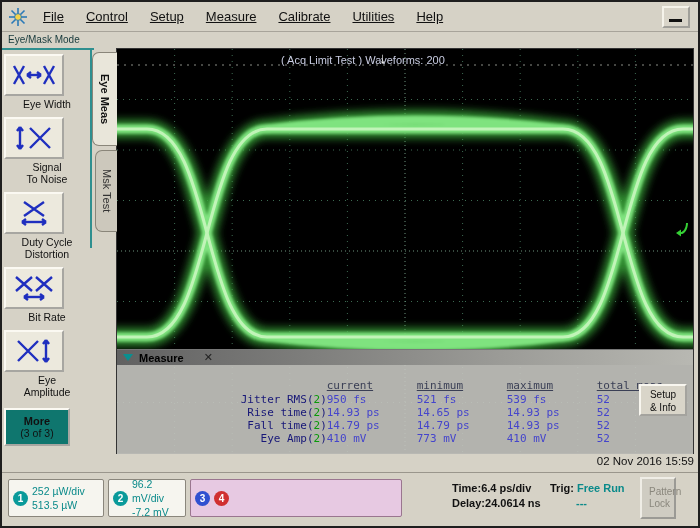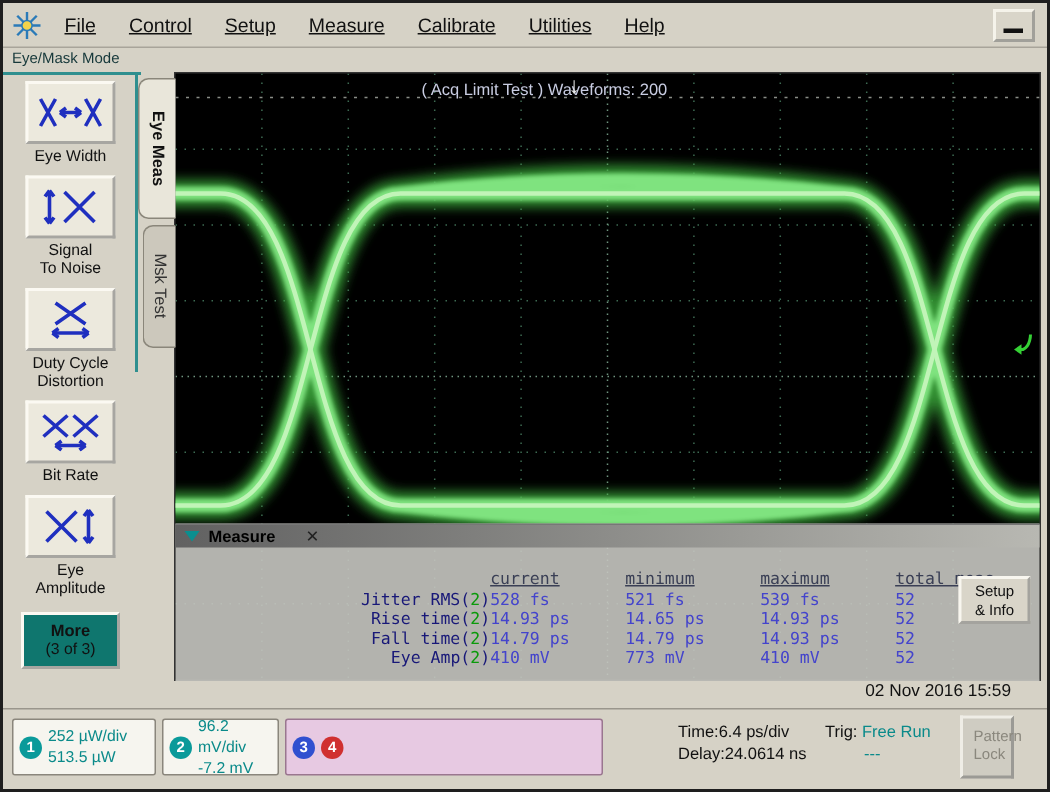--- a/index.html
+++ b/index.html
@@ -15,21 +15,21 @@
   .app-icon{width:20px;height:20px;margin-right:4px;flex:none;}
   .min-btn{position:absolute;right:8px;top:4px;width:28px;height:22px;background:#d9d5c9;
     border:2px outset #f5f3ea;box-sizing:border-box;}
   .min-glyph{position:absolute;left:5px;bottom:4px;width:13px;height:3px;background:#111;}
   
   .mode-label{position:absolute;left:6px;top:32px;font-size:10px;color:#16383a;}
   .teal-hline{position:absolute;left:0;top:46px;width:92px;height:2px;background:#2f8f8f;}
   .teal-vline{position:absolute;left:88px;top:46px;width:2px;height:200px;background:#2f8f8f;}
   
   .sidebar{position:absolute;left:2px;top:52px;width:86px;bottom:60px;
-    display:flex;flex-direction:column;align-items:center;}
+    display:flex;flex-direction:column;}
   .sb-btn{width:60px;height:42px;background:#ece9dd;border:2px outset #fbf9f2;
     display:flex;align-items:center;justify-content:center;flex:none;box-sizing:border-box;}
   .sb-label{font-size:10.5px;text-align:center;white-space:pre-line;line-height:1.15;
     margin:2px 0 7px 0;}
   .more-btn{width:66px;height:38px;background:#0f766e;border:2px outset #fbf9f2;
     display:flex;flex-direction:column;align-items:center;justify-content:center;
     font-size:10.5px;box-sizing:border-box;margin-top:2px;}
   .more-line1{font-weight:bold;font-size:11px;}
   
   .tab{position:absolute;writing-mode:vertical-rl;display:flex;align-items:center;justify-content:center;
@@ -56,33 +56,33 @@
   .mname{display:inline-block;width:170px;text-align:right;color:#181878;}
   .mcell{display:inline-block;width:90px;color:#4444cc;}
   .mcell:first-of-type{margin-left:8px;}
   .mhead .mcell{color:#3a3f55;text-decoration:underline;}
   .ch-green{color:#0a9a0a;}
   .setup-btn{position:absolute;right:6px;top:34px;width:48px;height:32px;background:#d9d5c9;
     border:2px outset #f8f6ef;font-size:10px;text-align:center;white-space:pre-line;
     line-height:1.25;box-sizing:border-box;padding-top:3px;}
   
   .date-strip{position:absolute;left:0;top:450px;width:100%;height:20px;
-    font-size:11.5px;text-align:right;padding-right:24px;box-sizing:border-box;padding-top:3px;}
+    font-size:11.5px;text-align:right;padding-right:4px;box-sizing:border-box;padding-top:3px;}
   
   .statusbar{position:absolute;left:0;top:470px;width:100%;height:54px;border-top:1px solid #9a968c;}
   .circle-num{width:15px;height:15px;border-radius:50%;color:#fff;font-size:10px;font-weight:bold;
     display:flex;align-items:center;justify-content:center;flex:none;}
   .c-teal{background:#0a9a9a}.c-blue{background:#3050d0}.c-red{background:#d03030}
   .statbtn{position:absolute;display:flex;align-items:center;gap:4px;padding:2px 4px;
     background:#f6f5ef;border:1px solid #8a867c;border-radius:2px;box-sizing:border-box;}
   .stat-lines{display:flex;flex-direction:column;font-size:10.5px;color:#0a8a8a;line-height:1.35;}
   .tb-btn{background:#e7c9e2;border-color:#9a768f;}
   .tb-lines{color:#26267e;}
   .tb-ref-value{color:#0a8a8a;}
-  .flat-block{position:absolute;font-size:11px;color:#111;line-height:1.4;}
+  .flat-block{position:absolute;font-size:11px;color:#111;line-height:1.4;font-weight:bold;}
   .trig-mode{color:#0a8a8a;}
   .trig-dashes{color:#0a8a8a;margin-left:26px;}
   .pattern-btn{position:absolute;left:638px;top:4px;width:36px;height:42px;background:#cfccc2;
     border:2px outset #efede6;display:flex;align-items:center;gap:3px;box-sizing:border-box;padding-left:4px;}
   .pattern-lines{display:flex;flex-direction:column;font-size:10px;color:#8a877d;line-height:1.2;}
 </style>
 </head>
 <body>
 
 <div class="menubar">
@@ -246,21 +246,21 @@
       <div class="tri-down"></div>
       <span class="measure-title">Measure</span>
       <span class="close-x">✕</span>
     </div>
 
     <div class="mrow mhead" style="top:19px;">
       <span class="mname"></span><span class="mcell">current</span><span class="mcell">minimum</span><span class="mcell">maximum</span><span class="mcell">total meas</span>
     </div>
 
     <div class="mrow" style="top:33px;">
-      <span class="mname"><span>Jitter RMS</span><span>(</span><span class="ch-green">2</span><span>)</span></span><span class="mcell">528 fs</span><span class="mcell">521 fs</span><span class="mcell">539 fs</span><span class="mcell">52</span>
+      <span class="mname"><span>Jitter RMS</span><span>(</span><span class="ch-green">2</span><span>)</span></span><span class="mcell">950 fs</span><span class="mcell">521 fs</span><span class="mcell">539 fs</span><span class="mcell">52</span>
     </div>
     <div class="mrow" style="top:46px;">
       <span class="mname"><span>Rise time</span><span>(</span><span class="ch-green">2</span><span>)</span></span><span class="mcell">14.93 ps</span><span class="mcell">14.65 ps</span><span class="mcell">14.93 ps</span><span class="mcell">52</span>
     </div>
     <div class="mrow" style="top:59px;">
       <span class="mname"><span>Fall time</span><span>(</span><span class="ch-green">2</span><span>)</span></span><span class="mcell">14.79 ps</span><span class="mcell">14.79 ps</span><span class="mcell">14.93 ps</span><span class="mcell">52</span>
     </div>
     <div class="mrow" style="top:72px;">
       <span class="mname"><span>Eye Amp</span><span>(</span><span class="ch-green">2</span><span>)</span></span><span class="mcell">410 mV</span><span class="mcell">773 mV</span><span class="mcell">410 mV</span><span class="mcell">52</span>
     </div>

